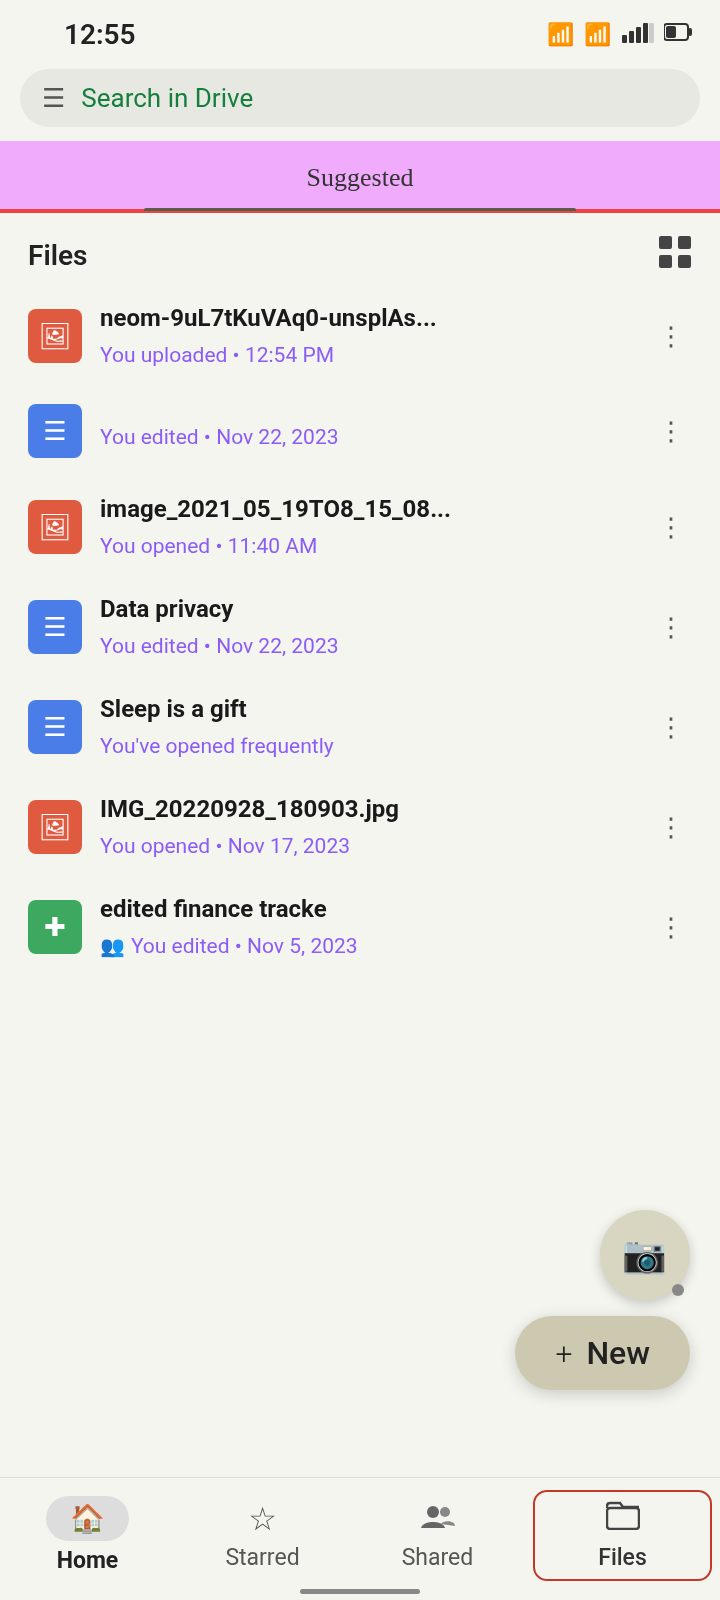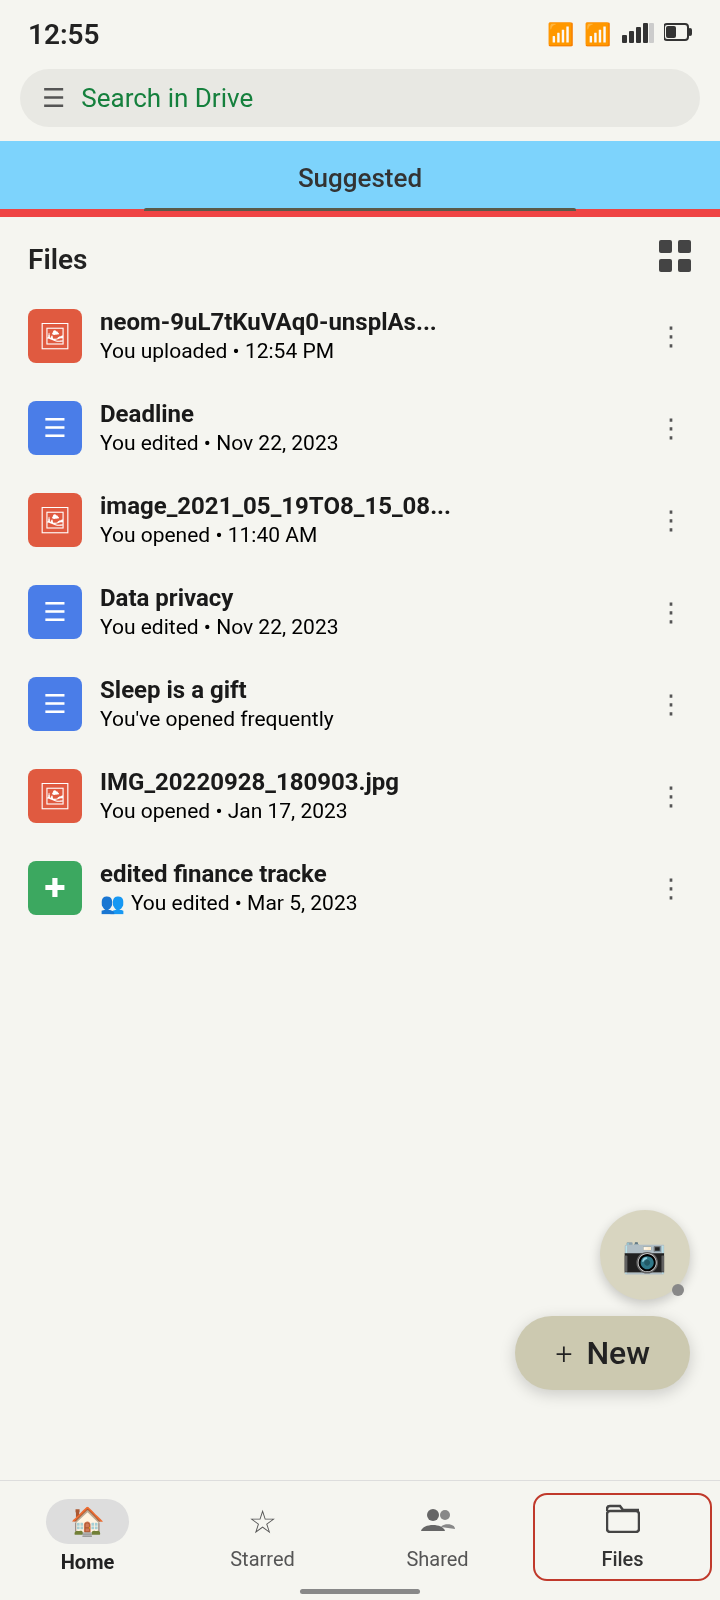--- a/index.html
+++ b/index.html
@@ -13,20 +13,21 @@
       overflow-x: hidden;
     }
 
     
     .status-bar {
       display: flex;
       justify-content: space-between;
       align-items: center;
       padding: 18px 28px 10px 28px;
       background: #f5f5f0;
+      margin-left: 36px;
     }
     .status-time {
       font-size: 28px;
       font-weight: 600;
       color: #222;
     }
     .status-icons {
       display: flex;
       align-items: center;
       gap: 10px;
@@ -54,22 +55,23 @@
       color: #555;
     }
     .search-bar-text {
       font-size: 26px;
       color: #15803d;
     }
 
     
     .tabs {
       display: flex;
-      background: #7dd3fc;
-      border-bottom: 8px solid #ef4444;
+      background: #f0abfc;
+      border-bottom: 4px solid #ef4444;
+      font-family: Liberation Serif, serif;
     }
     .tab {
       flex: 1;
       text-align: center;
       padding: 22px 0 16px 0;
       font-size: 26px;
       color: #555;
       position: relative;
       cursor: pointer;
     }
@@ -148,22 +150,22 @@
     .file-name {
       font-size: 24px;
       color: #1a1a1a;
       white-space: nowrap;
       overflow: hidden;
       text-overflow: ellipsis;
       font-weight: 700;
     }
     .file-meta {
       font-size: 21px;
-      color: #000000;
-      margin-top: 3px;
+      color: #8b5cf6;
+      margin-top: 11px;
       display: flex;
       align-items: center;
       gap: 6px;
     }
     .more-btn {
       font-size: 26px;
       color: #555;
       padding: 8px;
       cursor: pointer;
       flex-shrink: 0;
@@ -250,21 +252,21 @@
     .nav-item.active-files {
       border: 2px solid #d04030;
       border-radius: 14px;
       margin: 0 6px;
     }
     .nav-icon {
       font-size: 32px;
       color: #555;
     }
     .nav-label {
-      font-size: 20px;
+      font-size: 23px;
       color: #555;
     }
     .nav-item.home-active .nav-icon,
     .nav-item.home-active .nav-label {
       color: #222;
       font-weight: 600;
     }
     .nav-item.home-active .nav-icon {
       background: #ddd;
       border-radius: 30px;
@@ -354,21 +356,20 @@
       <div class="file-meta">You uploaded • 12:54 PM</div>
     </div>
     <span class="more-btn">⋮</span>
   </div>
 
   <div class="file-item">
     <div class="file-thumb blue">
       <span class="file-thumb-icon">☰</span>
     </div>
     <div class="file-info">
-      <div class="file-name">Deadline</div>
       <div class="file-meta">You edited • Nov 22, 2023</div>
     </div>
     <span class="more-btn">⋮</span>
   </div>
 
   <div class="file-item">
     <div class="file-thumb red">
       <span class="file-thumb-icon">🖼</span>
     </div>
     <div class="file-info">
@@ -399,34 +400,34 @@
     </div>
     <span class="more-btn">⋮</span>
   </div>
 
   <div class="file-item">
     <div class="file-thumb red">
       <span class="file-thumb-icon">🖼</span>
     </div>
     <div class="file-info">
       <div class="file-name">IMG_20220928_180903.jpg</div>
-      <div class="file-meta">You opened • Jan 17, 2023</div>
+      <div class="file-meta">You opened • Nov 17, 2023</div>
     </div>
     <span class="more-btn">⋮</span>
   </div>
 
   <div class="file-item">
     <div class="file-thumb green">
       <span class="file-thumb-icon">✚</span>
     </div>
     <div class="file-info">
       <div class="file-name">edited finance tracke</div>
       <div class="file-meta">
         <span style="font-size:20px;">👥</span>
-        <span>You edited • Mar 5, 2023</span>
+        <span>You edited • Nov 5, 2023</span>
       </div>
     </div>
     <span class="more-btn">⋮</span>
   </div>
 
 </div>
 
 <div class="fab-area">
   <div class="fab-camera">
     <span class="fab-camera-icon">📷</span>

